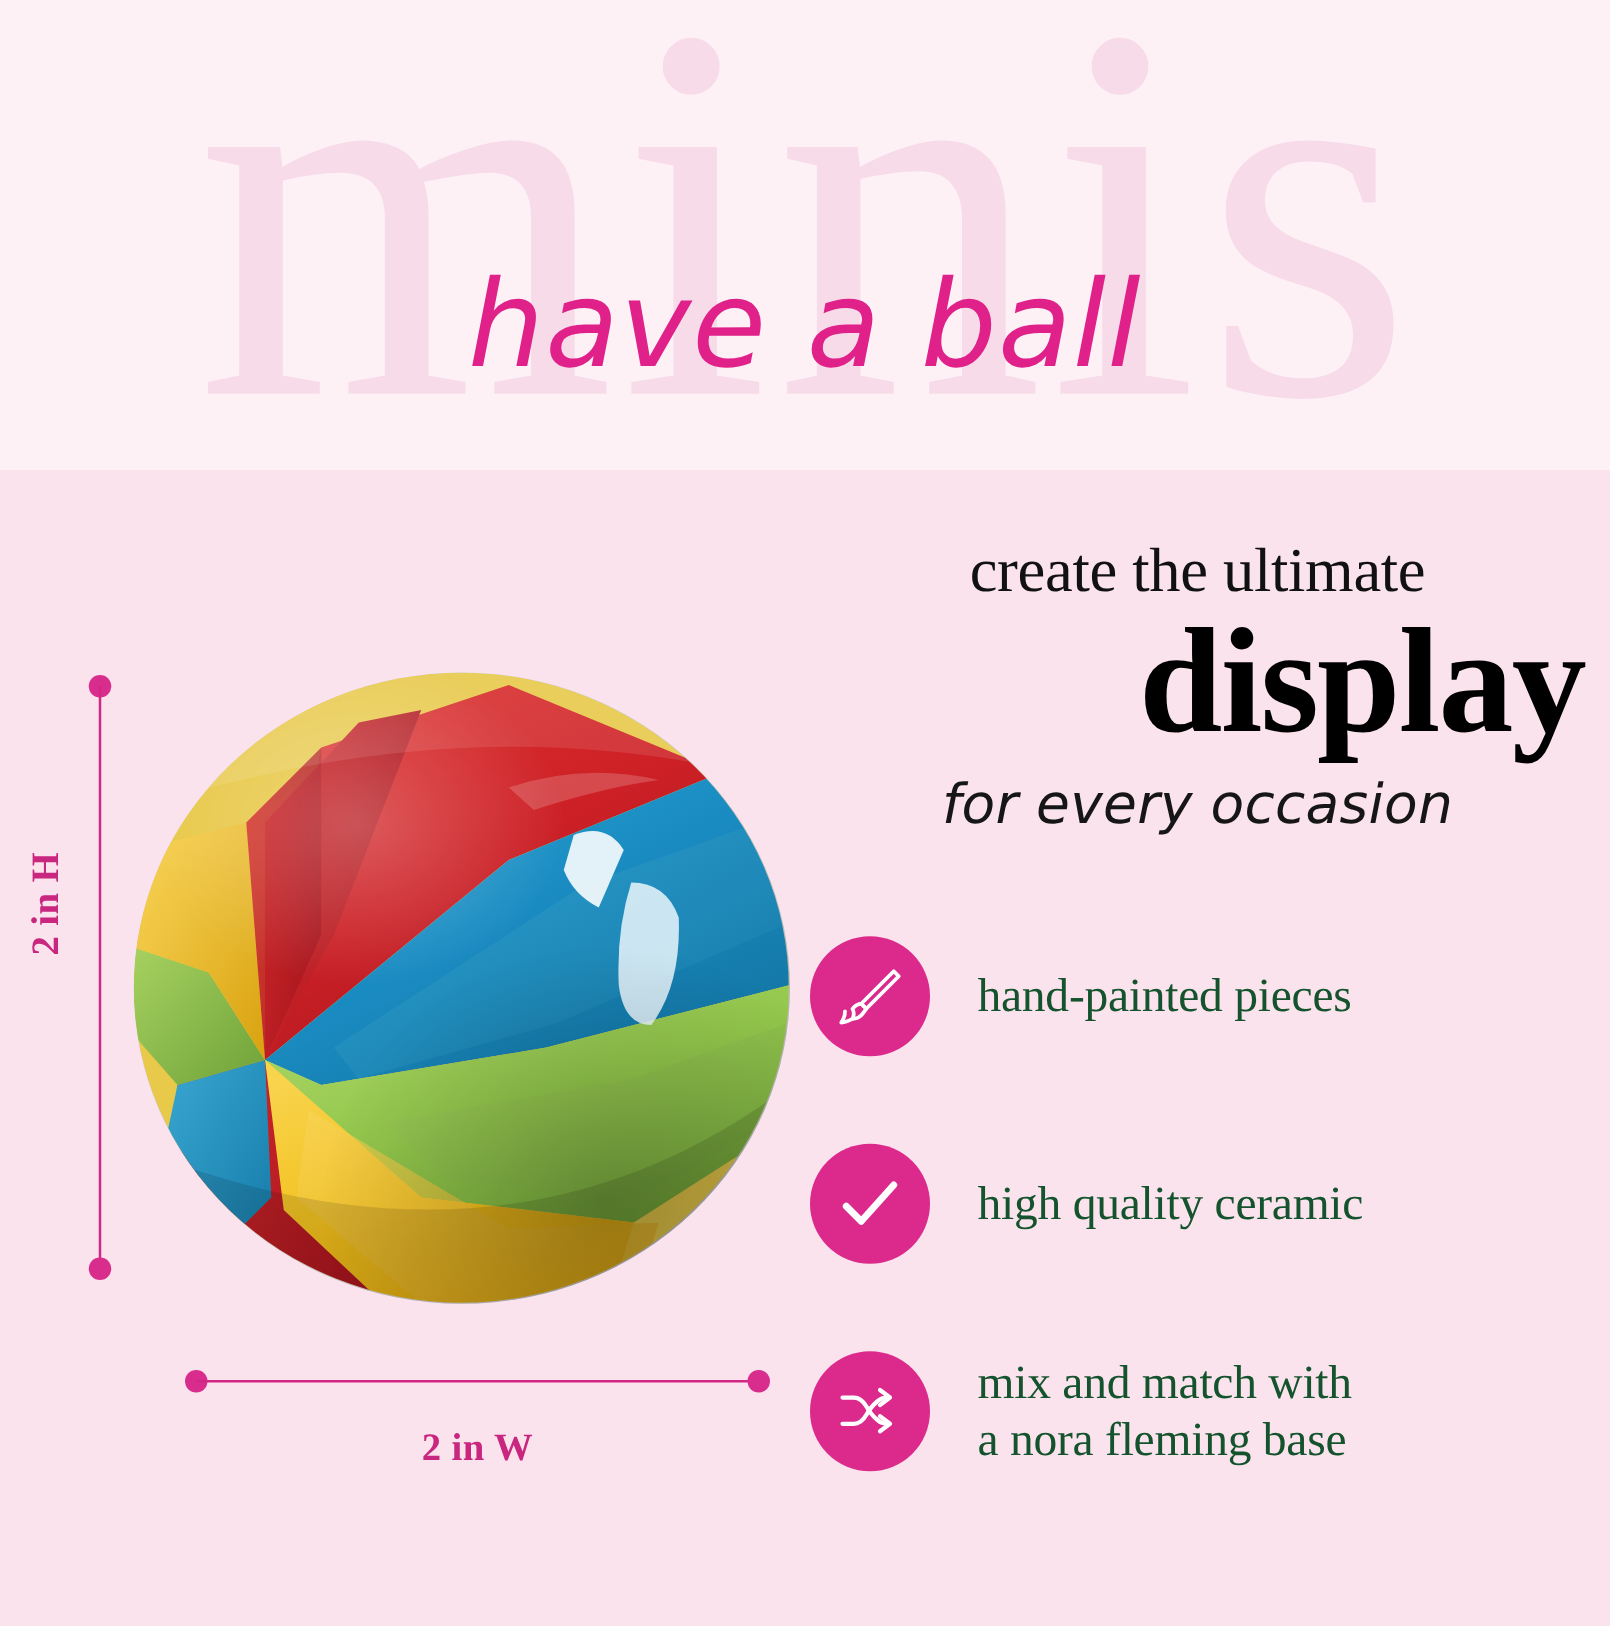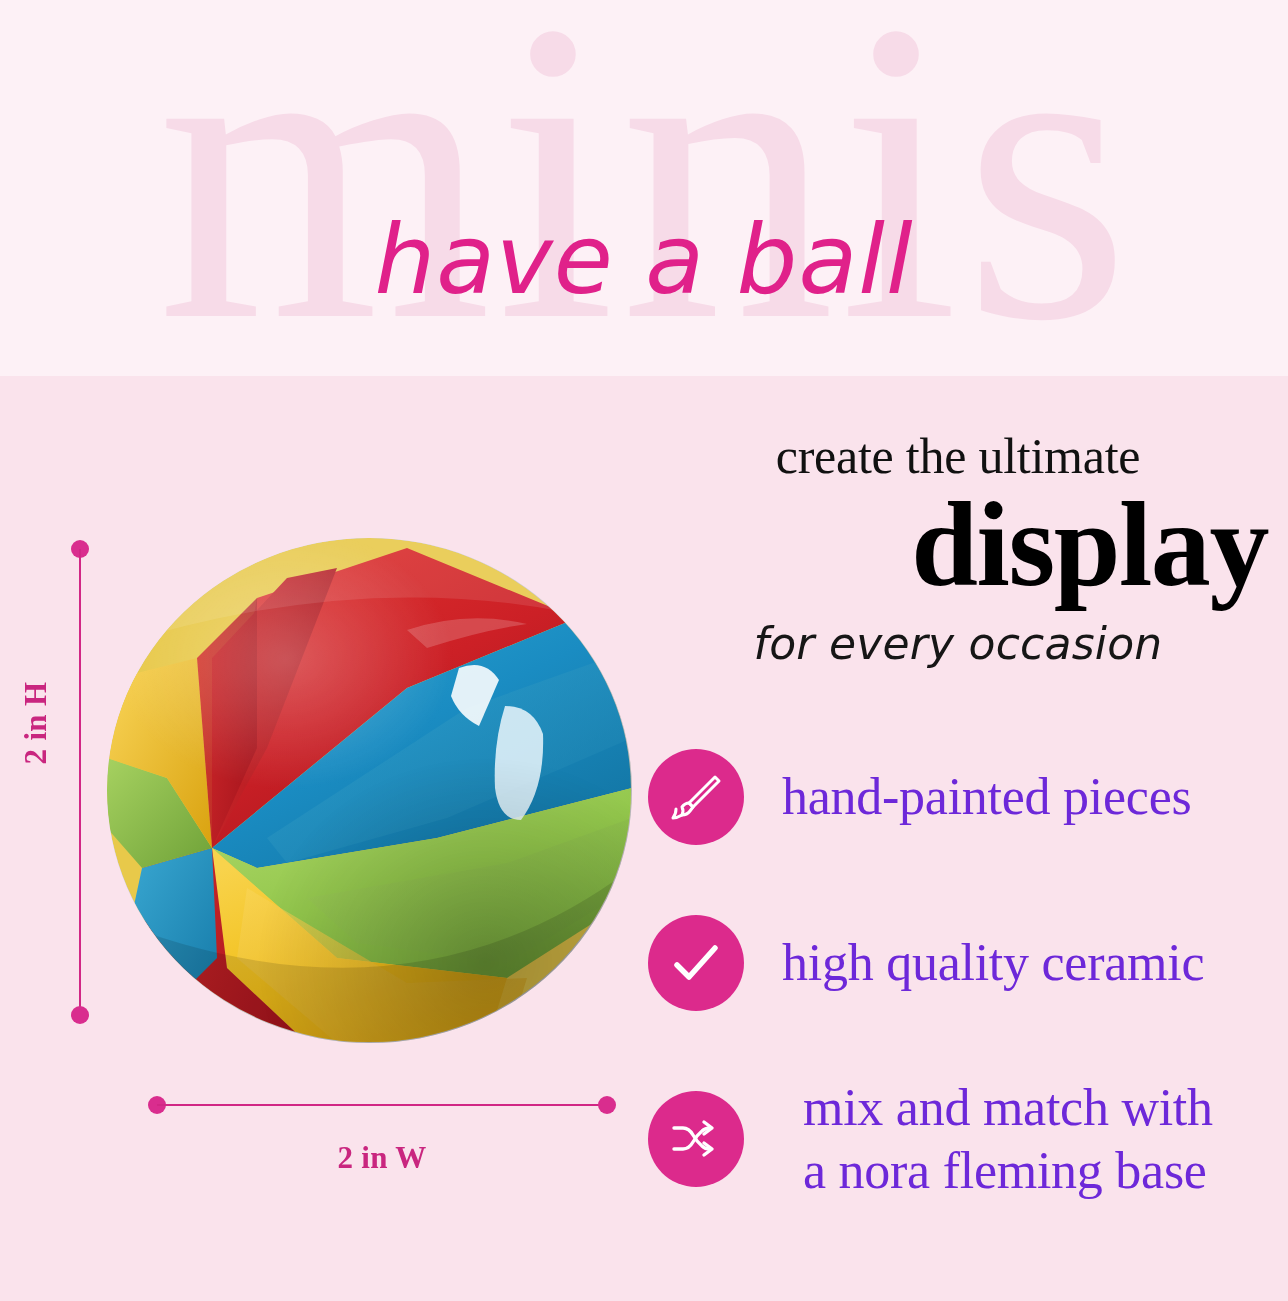--- a/index.html
+++ b/index.html
@@ -229,40 +229,40 @@
     left: 648px;
     top: 744px;
     width: 630px;
   }
   .feature {
     display: flex;
     align-items: center;
     min-height: 106px;
     margin-bottom: 60px;
   }
-  .feature:last-child { margin-bottom: 16px; gap: 21px; }
+  .feature:last-child { margin-bottom: 16px; }
 
   .f-icon {
     flex: 0 0 auto;
     width: 96px;
     height: 96px;
     border-radius: 50%;
     background: #dc2a8c;
     display: flex;
     align-items: center;
     justify-content: center;
     margin-right: 38px;
   }
   .f-icon svg { display:block; }
 
   .f-text {
     font-family: "Liberation Serif", serif;
-    font-size: 52px;
+    font-size: 38px;
     line-height: 1.22;
-    color: #6d28d9;
+    color: #14532d;
     letter-spacing: -0.005em;
   }
 </style>
 </head>
 <body>
 
 <div class="poster">
 
   <div class="bg-top"></div>
   <div class="bg-bottom"></div>

